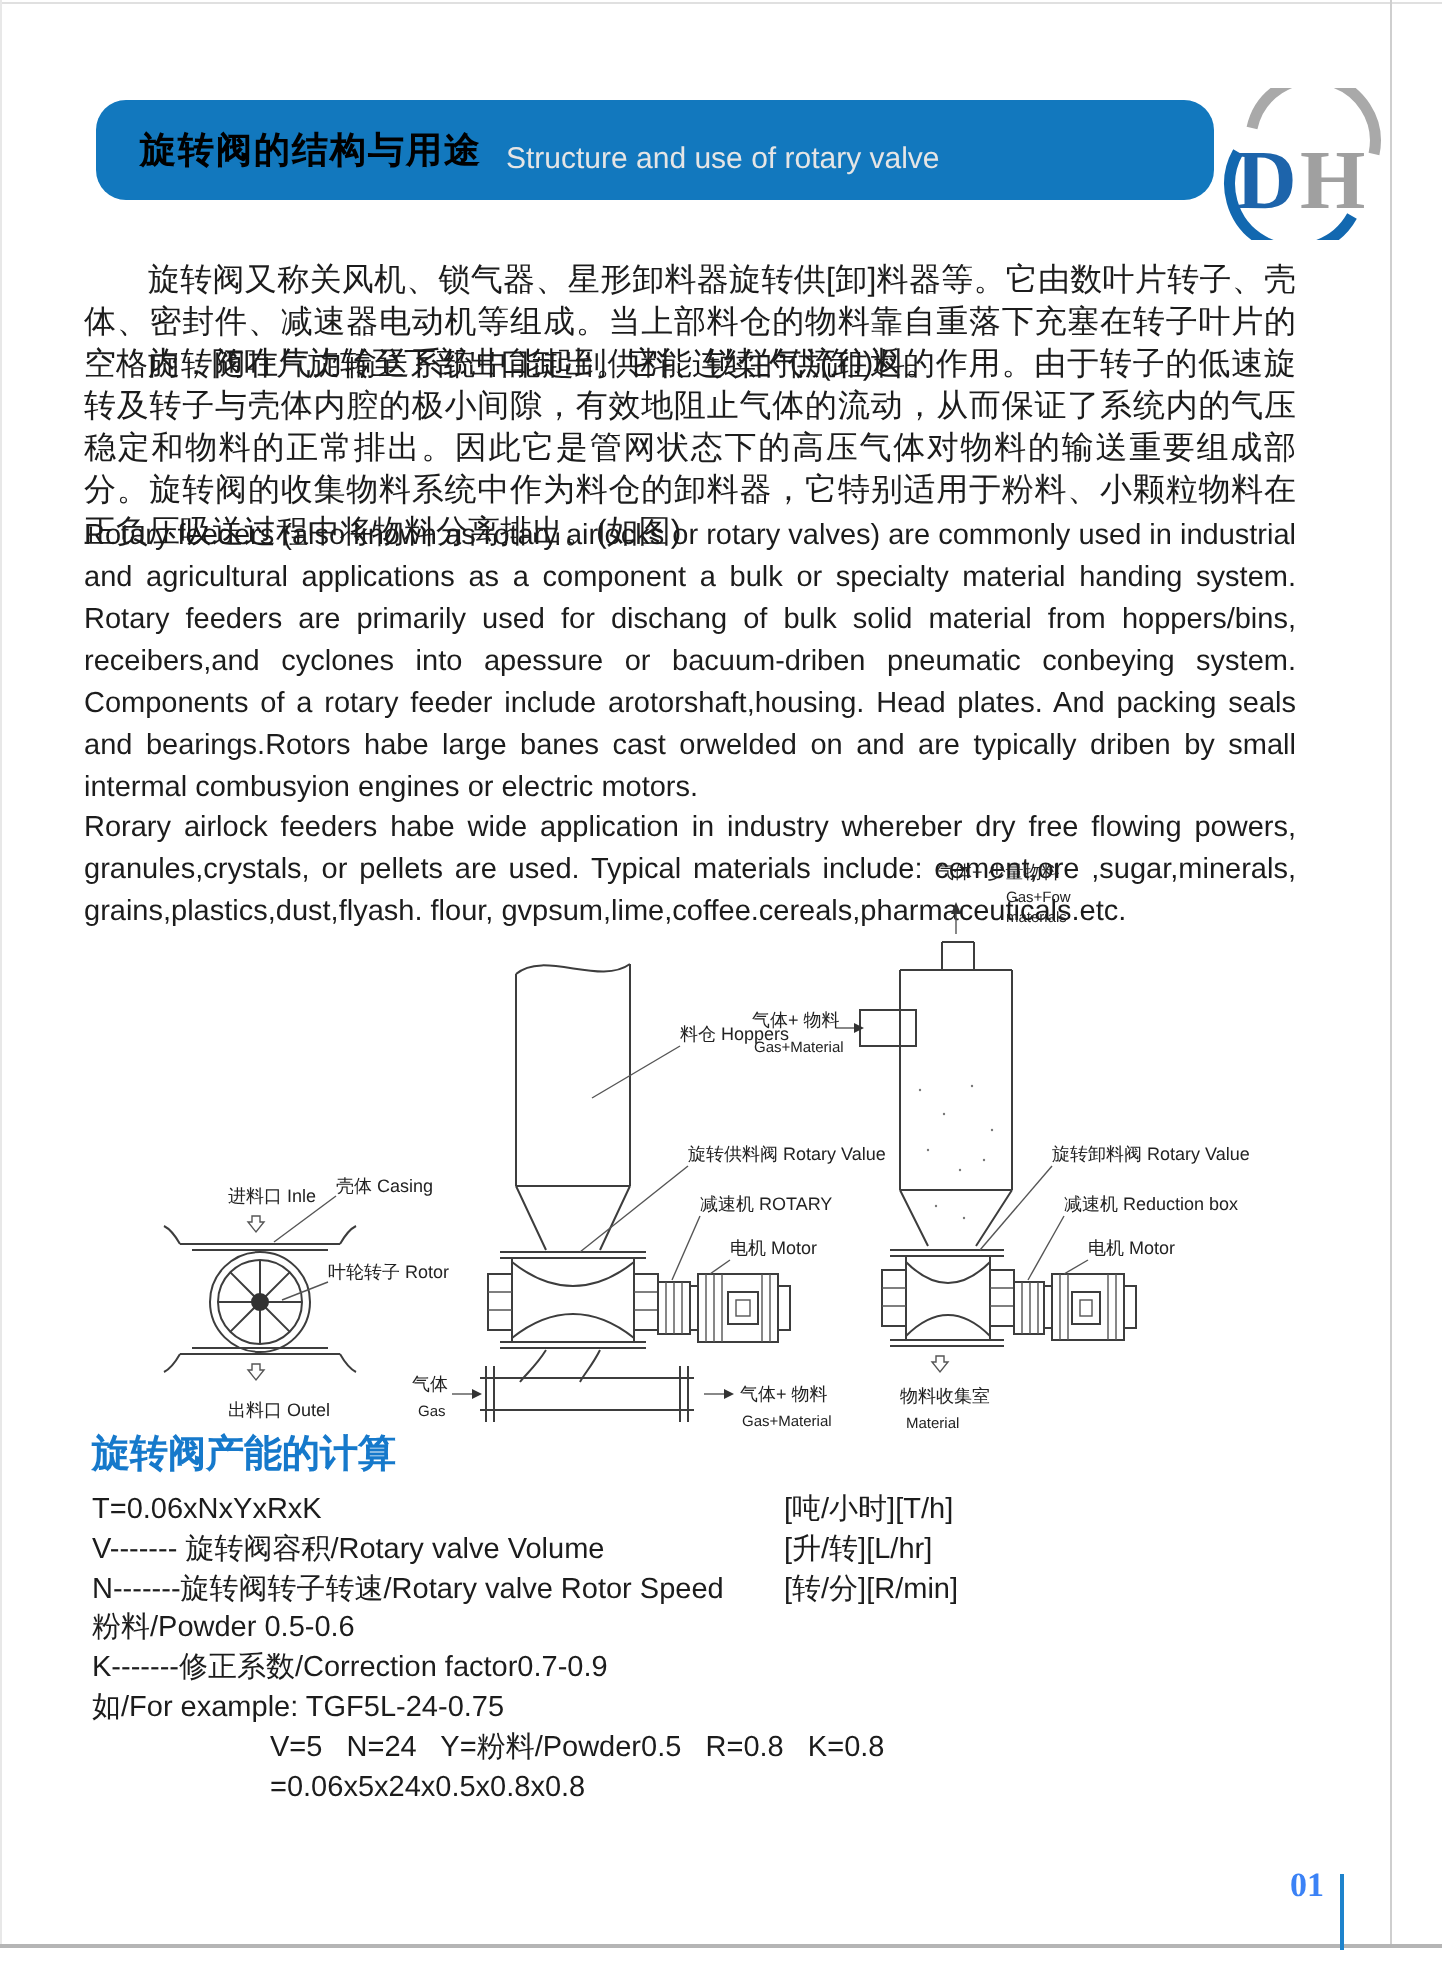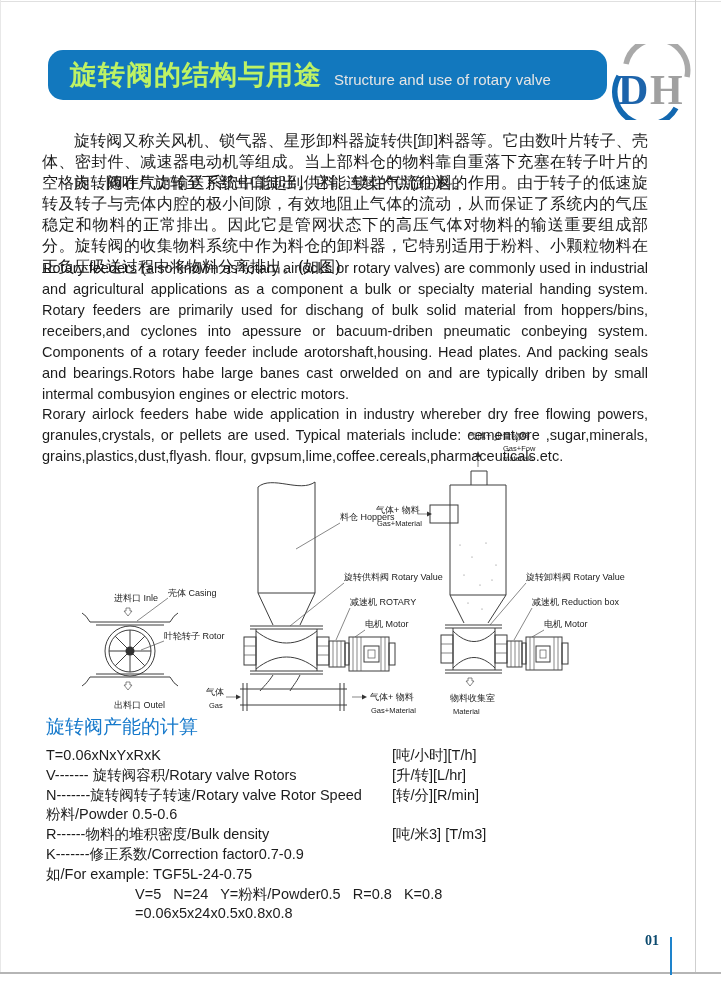--- a/index.html
+++ b/index.html
@@ -9,21 +9,21 @@
   }
   .border-top{position:absolute;left:0;top:1px;width:721px;height:1px;background:#e0e0e0;}
   .border-left{position:absolute;left:0;top:0;width:1px;height:972px;background:#e8e8e8;}
   .border-right{position:absolute;left:695px;top:0;width:1px;height:972px;background:#cfcfcf;}
   .border-bottom{position:absolute;left:0;top:972px;width:721px;height:2px;background:#b5b5b5;}
 
   .banner{
     position:absolute;left:48px;top:50px;width:559px;height:50px;background:#1278be;
     border-radius:15px;display:flex;align-items:center;padding-left:22px;box-sizing:border-box;
   }
-  .banner-zh{color:#bef264;font-size:27px;font-weight:bold;letter-spacing:1px;white-space:nowrap;}
+  .banner-zh{color:#000000;font-size:18px;font-weight:bold;letter-spacing:1px;white-space:nowrap;}
   .banner-en{color:#e5e5e5;font-size:15px;margin-left:12px;margin-top:8px;white-space:nowrap;}
 
   .logo{position:absolute;left:606px;top:44px;width:96px;height:76px;}
 
   .para{position:absolute;left:42px;width:606px;margin:0;text-align:justify;}
   .zh{font-size:16px;line-height:21px;text-indent:2em;}
   .en{font-size:14.5px;line-height:21px;}
   #zh1{top:130px;}
   #zh2{top:172px;}
   #en1{top:258px;}
@@ -31,32 +31,32 @@
 
   .diagram{position:absolute;left:40px;top:425px;width:660px;height:292px;}
   .diagram svg{display:block;}
   .dline{stroke:#3d3d3d;stroke-width:1;fill:none;}
   .dthin{stroke:#555;stroke-width:0.7;fill:none;}
   .dfill{fill:#333;stroke:none;}
   .dlabel{font-size:9px;fill:#222;font-family:"Liberation Sans","DejaVu Sans",sans-serif;}
   .dlabel-en{font-size:7.5px;fill:#222;font-family:"Liberation Sans","DejaVu Sans",sans-serif;}
 
   .calc-heading{
-    position:absolute;left:46px;top:714px;font-size:19px;font-weight:normal;color:#1679cb;
+    position:absolute;left:46px;top:714px;font-size:19px;font-weight:bold;color:#1679cb;
   }
   .calc{position:absolute;left:46px;top:746px;width:602px;font-size:14.5px;}
   .calc-row{display:flex;line-height:19.8px;white-space:pre-wrap;}
   .calc-left{width:346px;}
   .calc-right{flex:1;}
   .calc-example{margin-left:89px;}
   .calc-example div{line-height:19.8px;white-space:pre-wrap;}
 
   .page-number{
     position:absolute;left:645px;top:933px;font-family:"Liberation Serif","DejaVu Serif",serif;
-    font-weight:bold;font-size:14px;color:#0c4a6e;
+    font-weight:bold;font-size:17px;color:#3b82f6;
   }
   .page-number-rule{position:absolute;left:670px;top:937px;width:2px;height:38px;background:#1e83cc;}
 </style>
 </head>
 <body>
 
 <div class="border-top"></div>
 <div class="border-left"></div>
 <div class="border-right"></div>
 <div class="border-bottom"></div>
@@ -217,33 +217,29 @@
 </div>
 
 <div class="calc-heading">旋转阀产能的计算</div>
 
 <div class="calc">
   <div class="calc-row">
     <span class="calc-left">T=0.06xNxYxRxK</span>
     <span class="calc-right">[吨/小时][T/h]</span>
   </div>
   <div class="calc-row">
-    <span class="calc-left">V------- 旋转阀容积/Rotary valve Rotors</span>
+    <span class="calc-left">V------- 旋转阀容积/Rotary valve Volume</span>
     <span class="calc-right">[升/转][L/hr]</span>
   </div>
   <div class="calc-row">
     <span class="calc-left">N-------旋转阀转子转速/Rotary valve Rotor Speed</span>
     <span class="calc-right">[转/分][R/min]</span>
   </div>
   <div class="calc-row">
     <span class="calc-right">粉料/Powder 0.5-0.6</span>
-  </div>
-  <div class="calc-row">
-    <span class="calc-left">R------物料的堆积密度/Bulk density</span>
-    <span class="calc-right">[吨/米3] [T/m3]</span>
   </div>
   <div class="calc-row">
     <span class="calc-left">K-------修正系数/Correction factor0.7-0.9</span>
     <span class="calc-right"></span>
   </div>
   <div class="calc-row">
     <span class="calc-left">如/For example: TGF5L-24-0.75</span>
     <span class="calc-right"></span>
   </div>
   <div class="calc-example">

